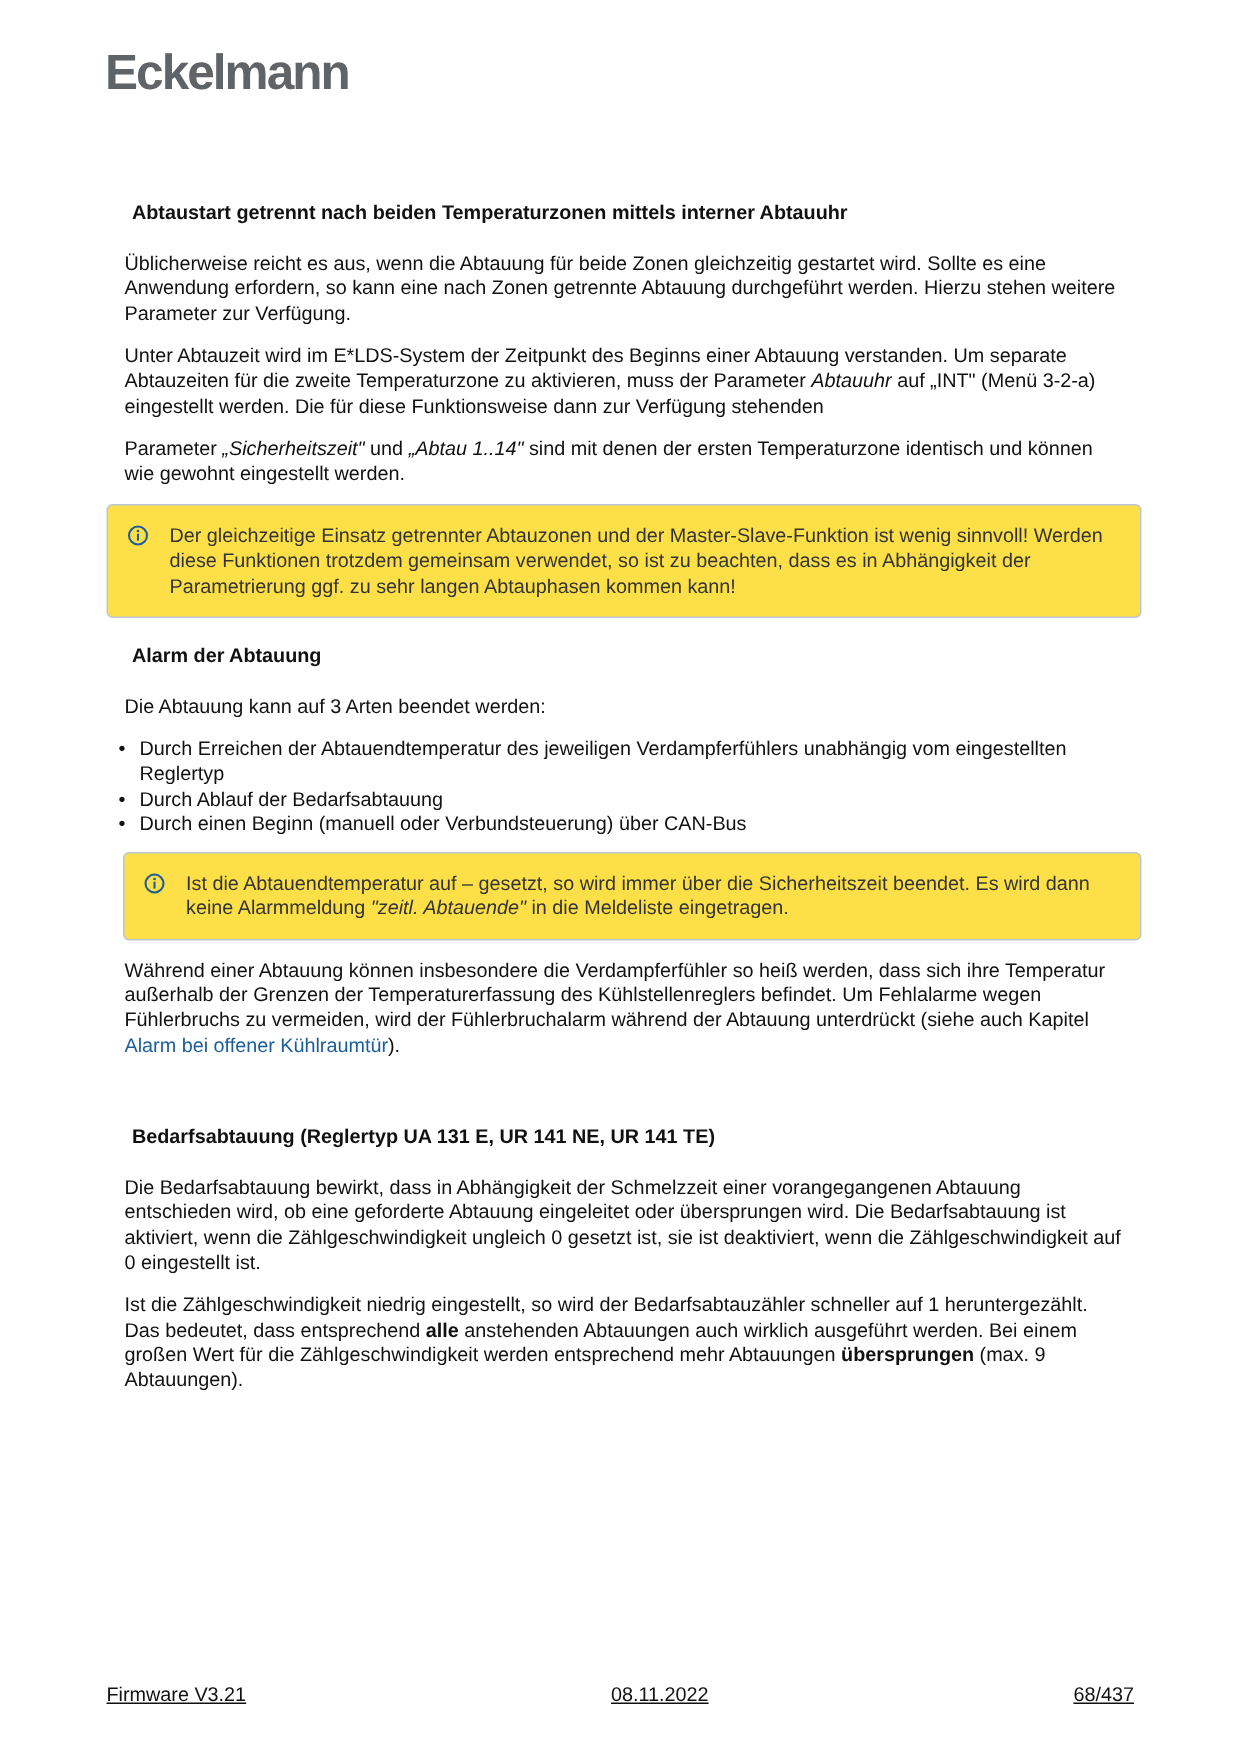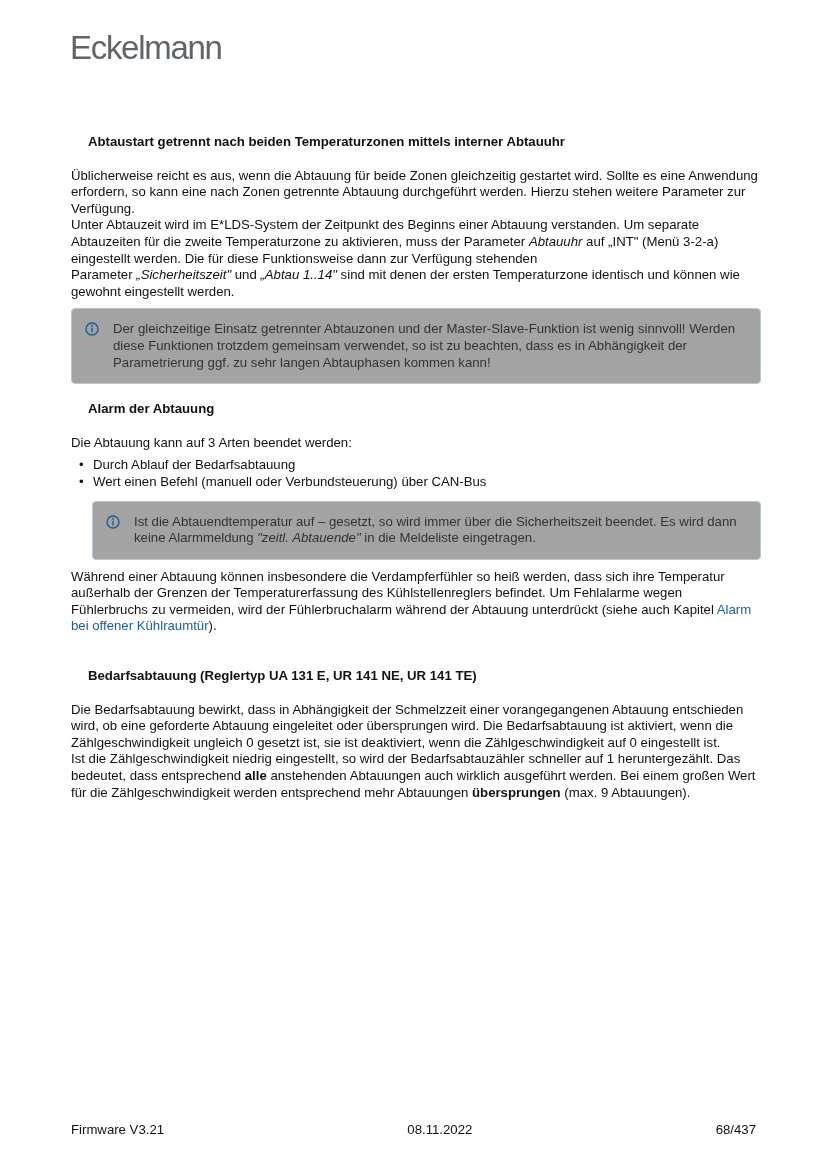--- a/index.html
+++ b/index.html
@@ -3,42 +3,42 @@
 <meta charset="utf-8">
 <style>
   html, body { margin: 0; padding: 0; background: #ffffff; }
   body {
     width: 827px; height: 1169px; position: relative; overflow: hidden;
     font-family: "Liberation Sans", sans-serif; color: #111;
     font-size: 13.2px; line-height: 16.6px;
   }
   .logo {
     position: absolute; left: 70px; top: 40px;
-    font-family: "Liberation Sans", sans-serif; font-weight: normal;
+    font-family: "Liberation Sans", sans-serif; font-weight: bold;
     font-size: 33px; letter-spacing: -1.3px; color: #5f6468;
   }
   .content { position: absolute; left: 71px; top: 117px; width: 690px; }
   h3 { font-size: 13.2px; font-weight: bold; margin: 17px; line-height: 16.6px; }
-  p { margin: 0; }
+  p { margin: 12px; }
   .section { margin-bottom: 0; }
   .gap { height: 16px; }
   .note {
-    border: 1.5px solid #b9c6d3; border-radius: 4px; background: #a3a3a3;
+    border: 1.5px solid #b9c6d3; border-radius: 4px; background: #fde047;
     padding: 12px 16px 12px 13px; display: flex; color: #333; margin: 8px 0 9px 0;
   }
-  .note.indented { margin-left: 21px; margin-top: 10px; }
+  .note.indented { margin-left: 11px; margin-top: 10px; }
   .info-icon { flex: 0 0 auto; width: 14px; height: 14px; margin-right: 14px; margin-top: 1px; }
   .note-text { flex: 1; }
   ul { margin: 6px 0 0 0; padding: 0 0 0 22px; list-style: none; }
   ul li { position: relative; }
   ul li::before { content: "•"; position: absolute; left: -14px; }
   a.link { color: #1c5d9b; text-decoration: none; }
   .footer {
     position: absolute; top: 1122px; left: 71px; width: 685px;
-    display: flex; justify-content: space-between; font-size: 13.2px; color: #111;
+    display: flex; justify-content: space-between; font-size: 13.2px; color: #111; text-decoration: underline;
   }
   .footer span:nth-child(2) { }
 </style>
 </head>
 <body>
 
 <div class="logo">Eckelmann</div>
 
 <div class="content">
 
@@ -54,22 +54,23 @@
           <rect x="6.3" y="5.8" width="1.4" height="4.6" fill="#1c5d9b"></rect>
         </svg>
       <div class="note-text">Der gleichzeitige Einsatz getrennter Abtauzonen und der Master-Slave-Funktion ist wenig sinnvoll! Werden diese Funktionen trotzdem gemeinsam verwendet, so ist zu beachten, dass es in Abhängigkeit der Parametrierung ggf. zu sehr langen Abtauphasen kommen kann!</div>
     </div>
   </div>
 
   <div class="section">
     <h3>Alarm der Abtauung</h3>
     <p>Die Abtauung kann auf 3 Arten beendet werden:</p>
     <ul>
+      <li>Durch Erreichen der Abtauendtemperatur des jeweiligen Verdampferfühlers unabhängig vom eingestellten Reglertyp</li>
       <li>Durch Ablauf der Bedarfsabtauung</li>
-      <li>Wert einen Befehl (manuell oder Verbundsteuerung) über CAN-Bus</li>
+      <li>Durch einen Beginn (manuell oder Verbundsteuerung) über CAN-Bus</li>
     </ul>
     <div class="note indented">
       <svg class="info-icon" viewBox="0 0 14 14">
           <circle cx="7" cy="7" r="6" fill="none" stroke="#1c5d9b" stroke-width="1.4"></circle>
           <circle cx="7" cy="4" r="0.9" fill="#1c5d9b"></circle>
           <rect x="6.3" y="5.8" width="1.4" height="4.6" fill="#1c5d9b"></rect>
         </svg>
       <div class="note-text"><span>Ist die Abtauendtemperatur auf – gesetzt, so wird immer über die Sicherheitszeit beendet. Es wird dann keine Alarmmeldung </span><i>"zeitl. Abtauende"</i><span> in die Meldeliste eingetragen.</span></div>
     </div>
   </div>

